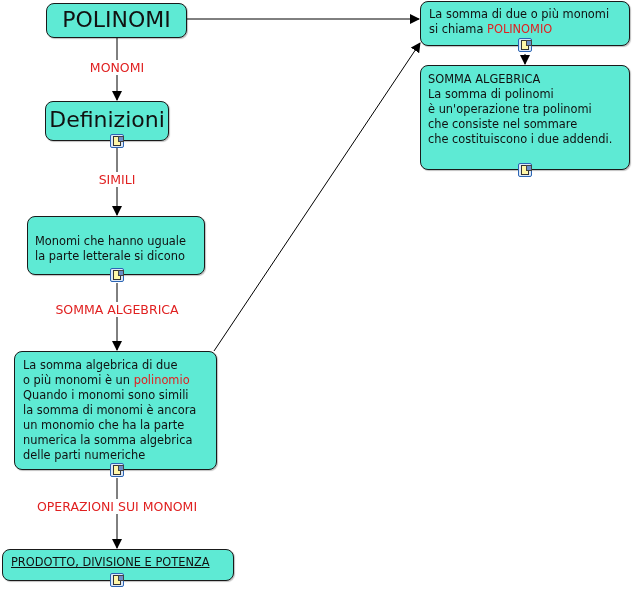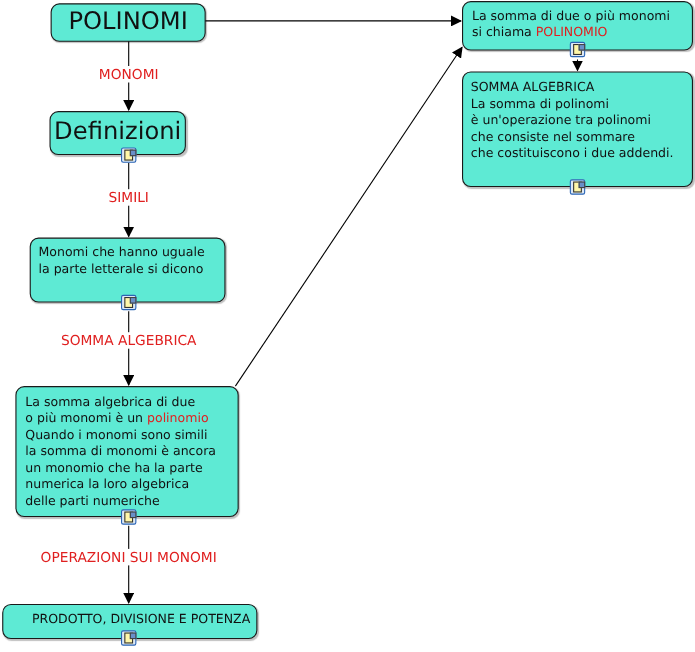--- a/index.html
+++ b/index.html
@@ -54,38 +54,38 @@
 
 <div class="node" style="left:46px; top:3px; width:141px; height:35px;">
   <span class="txt big" style="padding-top:1px;">POLINOMI</span>
 </div>
 
 <div class="node" style="left:45px; top:101px; width:124px; height:40px;">
   <span class="txt big" style="padding-top:3px;">Definizioni</span>
 </div>
 <span class="res-icon" style="left:110px; top:134px;"></span>
 
-<div class="node" style="left:27px; top:216px; width:178px; height:59px; padding:5px 0 0 7px;">
+<div class="node" style="left:27px; top:216px; width:178px; height:59px; padding:17px 0 0 7px;">
   <span class="txt">Monomi che hanno uguale</span>
   <span class="txt">la parte letterale si dicono</span>
 </div>
 <span class="res-icon" style="left:110px; top:268px;"></span>
 
 <div class="node" style="left:14px; top:351px; width:203px; height:119px; padding:6px 0 0 8px;">
   <span class="txt">La somma algebrica di due</span>
   <span class="txt"><span>o più monomi è un </span><span class="red">polinomio</span></span>
   <span class="txt">Quando i monomi sono simili</span>
   <span class="txt">la somma di monomi è ancora</span>
   <span class="txt">un monomio che ha la parte</span>
-  <span class="txt">numerica la loro algebrica</span>
+  <span class="txt">numerica la somma algebrica</span>
   <span class="txt">delle parti numeriche</span>
 </div>
 <span class="res-icon" style="left:110px; top:463px;"></span>
 
-<div class="node" style="left:2px; top:549px; width:232px; height:32px; padding:5px 0 0 26px;">
+<div class="node" style="left:2px; top:549px; width:232px; height:32px; padding:5px 0 0 8px;text-decoration:underline;">
   <span class="txt">PRODOTTO, DIVISIONE E POTENZA</span>
 </div>
 <span class="res-icon" style="left:110px; top:573px;"></span>
 
 <div class="node" style="left:420px; top:1px; width:210px; height:45px; padding:5px 0 0 8px;">
   <span class="txt">La somma di due o più monomi</span>
   <span class="txt"><span>si chiama </span><span class="red">POLINOMIO</span></span>
 </div>
 <span class="res-icon" style="left:518px; top:38px;"></span>
 

